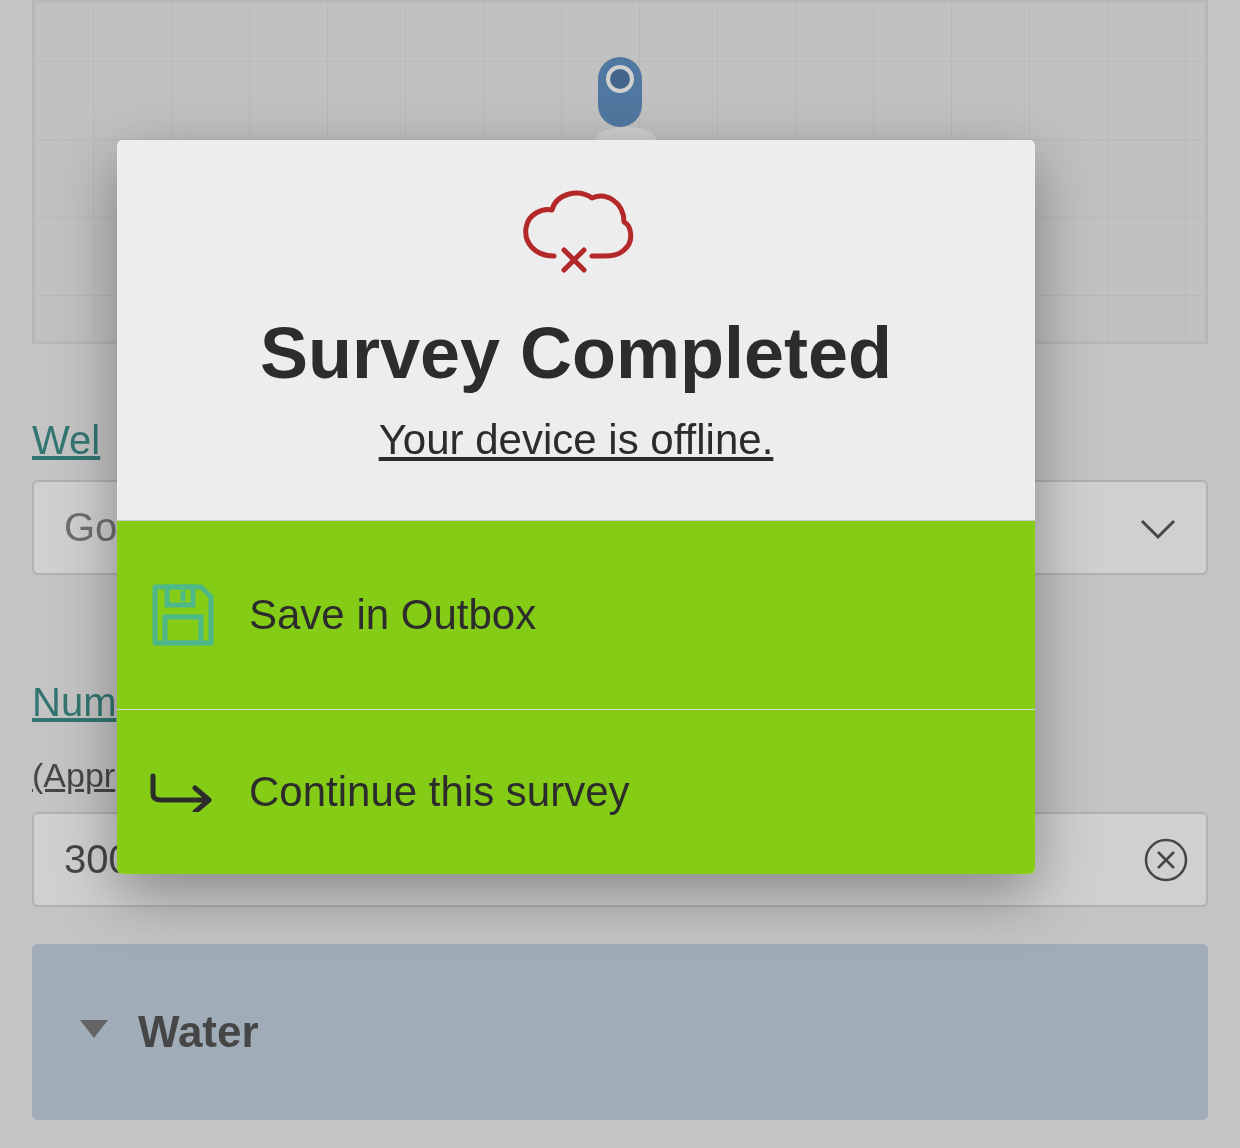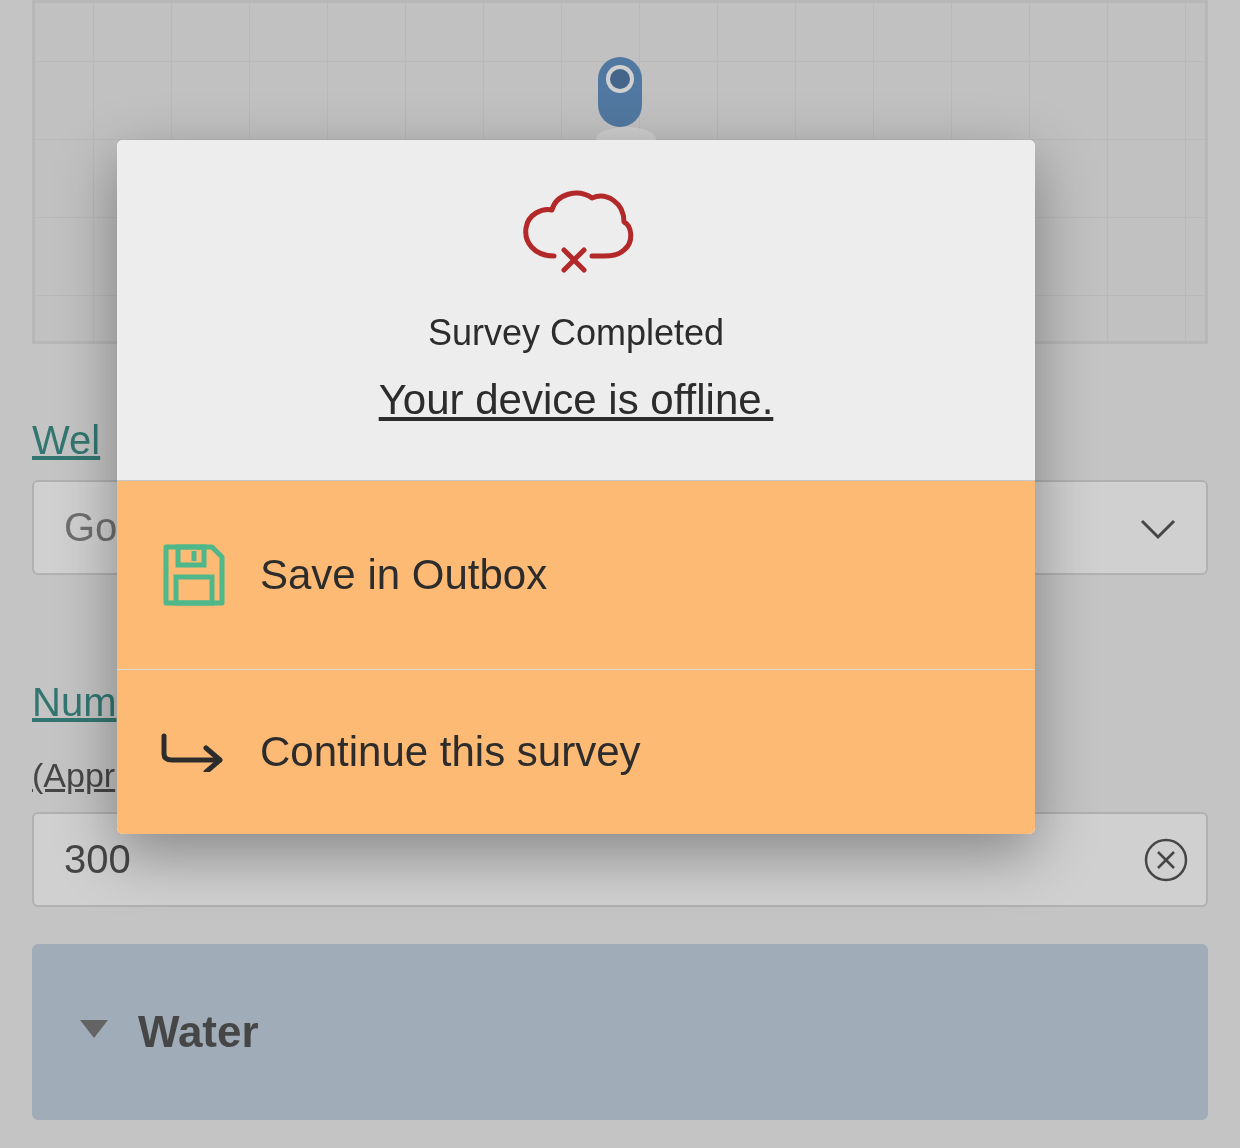--- a/index.html
+++ b/index.html
@@ -130,38 +130,38 @@
       padding: 48px 40px 56px;
       text-align: center;
       border-bottom: 1px solid #c8c8c8;
     }
     .cloud-icon-wrap {
       display: flex;
       justify-content: center;
       margin-bottom: 30px;
     }
     .dialog-title {
-      font-size: 36px;
-      font-weight: 400;
+      font-size: 72px;
+      font-weight: 700;
       color: #2c2c2c;
       margin-bottom: 22px;
     }
     .dialog-subtitle {
       font-size: 42px;
       font-weight: 400;
       color: #2c2c2c;
       text-decoration: underline;
     }
     .dialog-action {
       display: flex;
       align-items: center;
       gap: 30px;
-      padding: 58px 41px;
+      padding: 58px 30px;
       border-bottom: 1px solid #dcdcdc;
-      background: #fdba74;
+      background: #84cc16;
       cursor: pointer;
     }
     .dialog-action:last-child {
       border-bottom: none;
     }
     .action-label {
       font-size: 42px;
       color: #2c2c2c;
     }
     .icon-slot {

